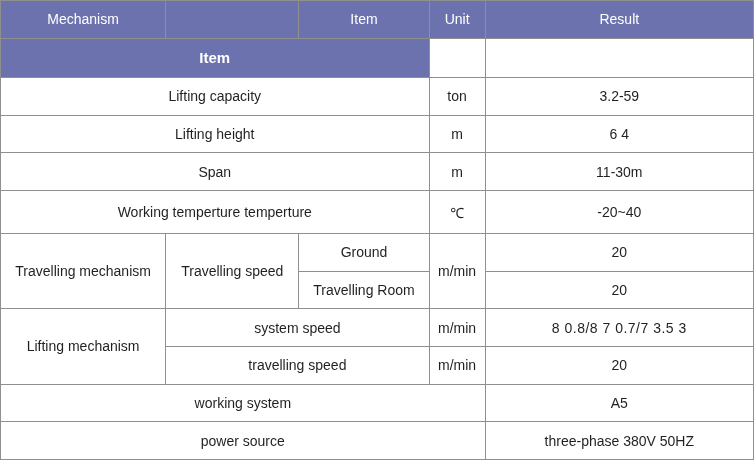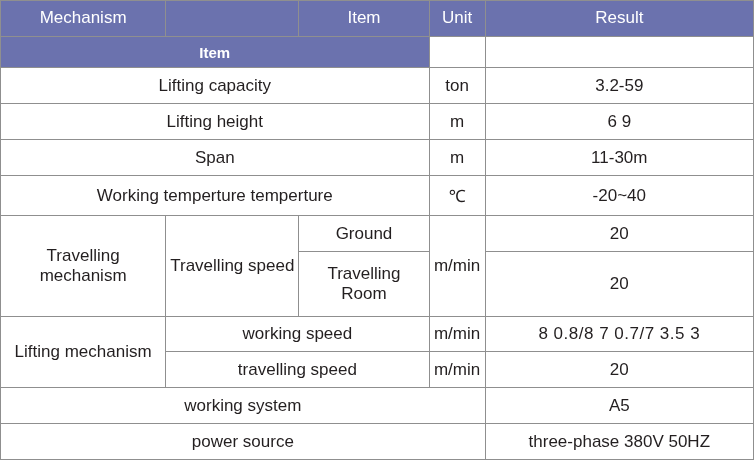--- a/index.html
+++ b/index.html
@@ -17,21 +17,21 @@
   table.spec {
     border-collapse: collapse;
     width: 754px;
     height: 460px;
     table-layout: fixed;
   }
   table.spec td, table.spec th {
     border: 1px solid #8f8f8f;
     text-align: center;
     vertical-align: middle;
-    font-size: 17px;
+    font-size: 14px;
     font-weight: normal;
     padding: 2px 4px;
   }
   .hdr td {
     background: #6b72ae;
     color: #ffffff;
     font-weight: bold;
     font-size: 15px;
   }
   .subhdr td.filled {
@@ -83,21 +83,21 @@
 
     <tr>
       <td colspan="3">Lifting capacity</td>
       <td>ton</td>
       <td>3.2-59</td>
     </tr>
 
     <tr>
       <td colspan="3">Lifting height</td>
       <td>m</td>
-      <td>6  9</td>
+      <td>6  4</td>
     </tr>
 
     <tr>
       <td colspan="3">Span</td>
       <td>m</td>
       <td>11-30m</td>
     </tr>
 
     <tr>
       <td colspan="3">Working temperture temperture</td>
@@ -112,21 +112,21 @@
       <td rowspan="2">m/min</td>
       <td>20</td>
     </tr>
     <tr>
       <td>Travelling Room</td>
       <td>20</td>
     </tr>
 
     <tr>
       <td rowspan="2">Lifting mechanism</td>
-      <td colspan="2">working speed</td>
+      <td colspan="2">system speed</td>
       <td>m/min</td>
       <td class="speed-row">8   0.8/8      7   0.7/7      3.5      3</td>
     </tr>
     <tr>
       <td colspan="2">travelling speed</td>
       <td>m/min</td>
       <td>20</td>
     </tr>
 
     <tr>

